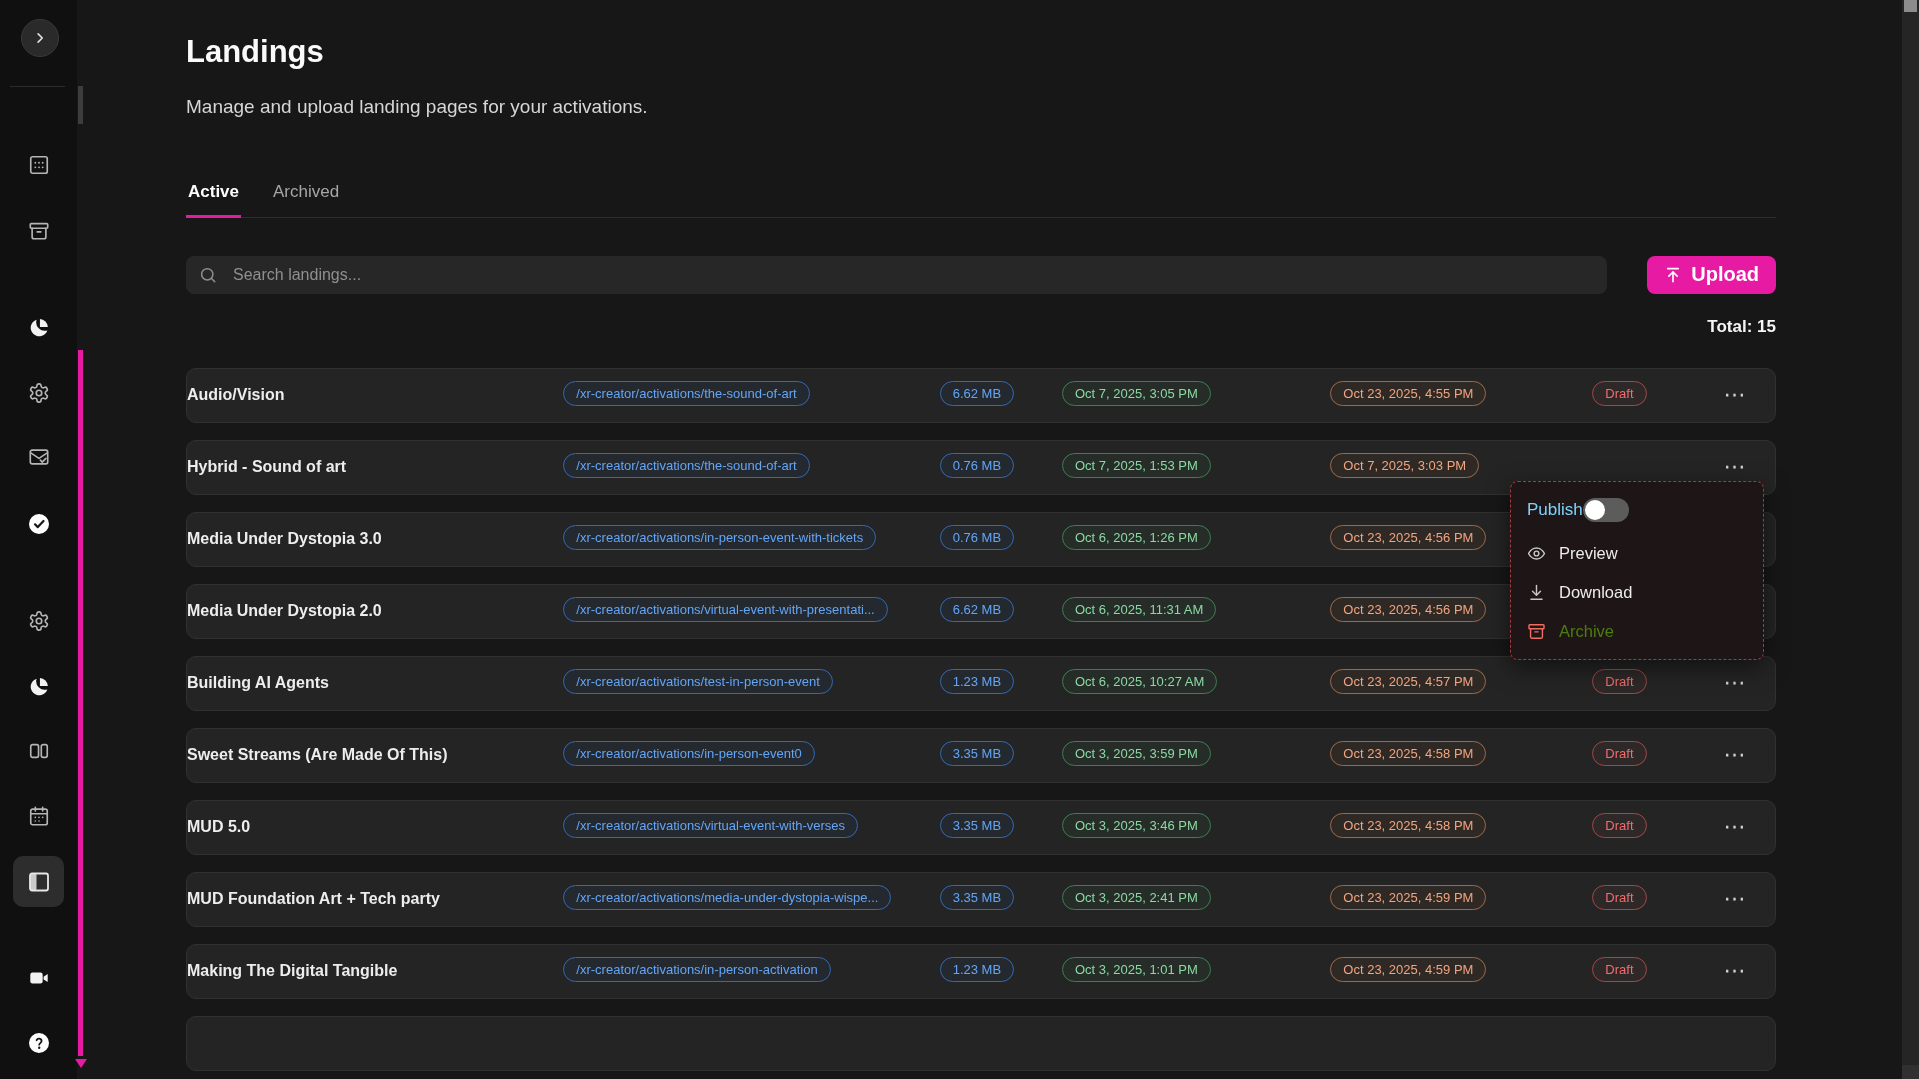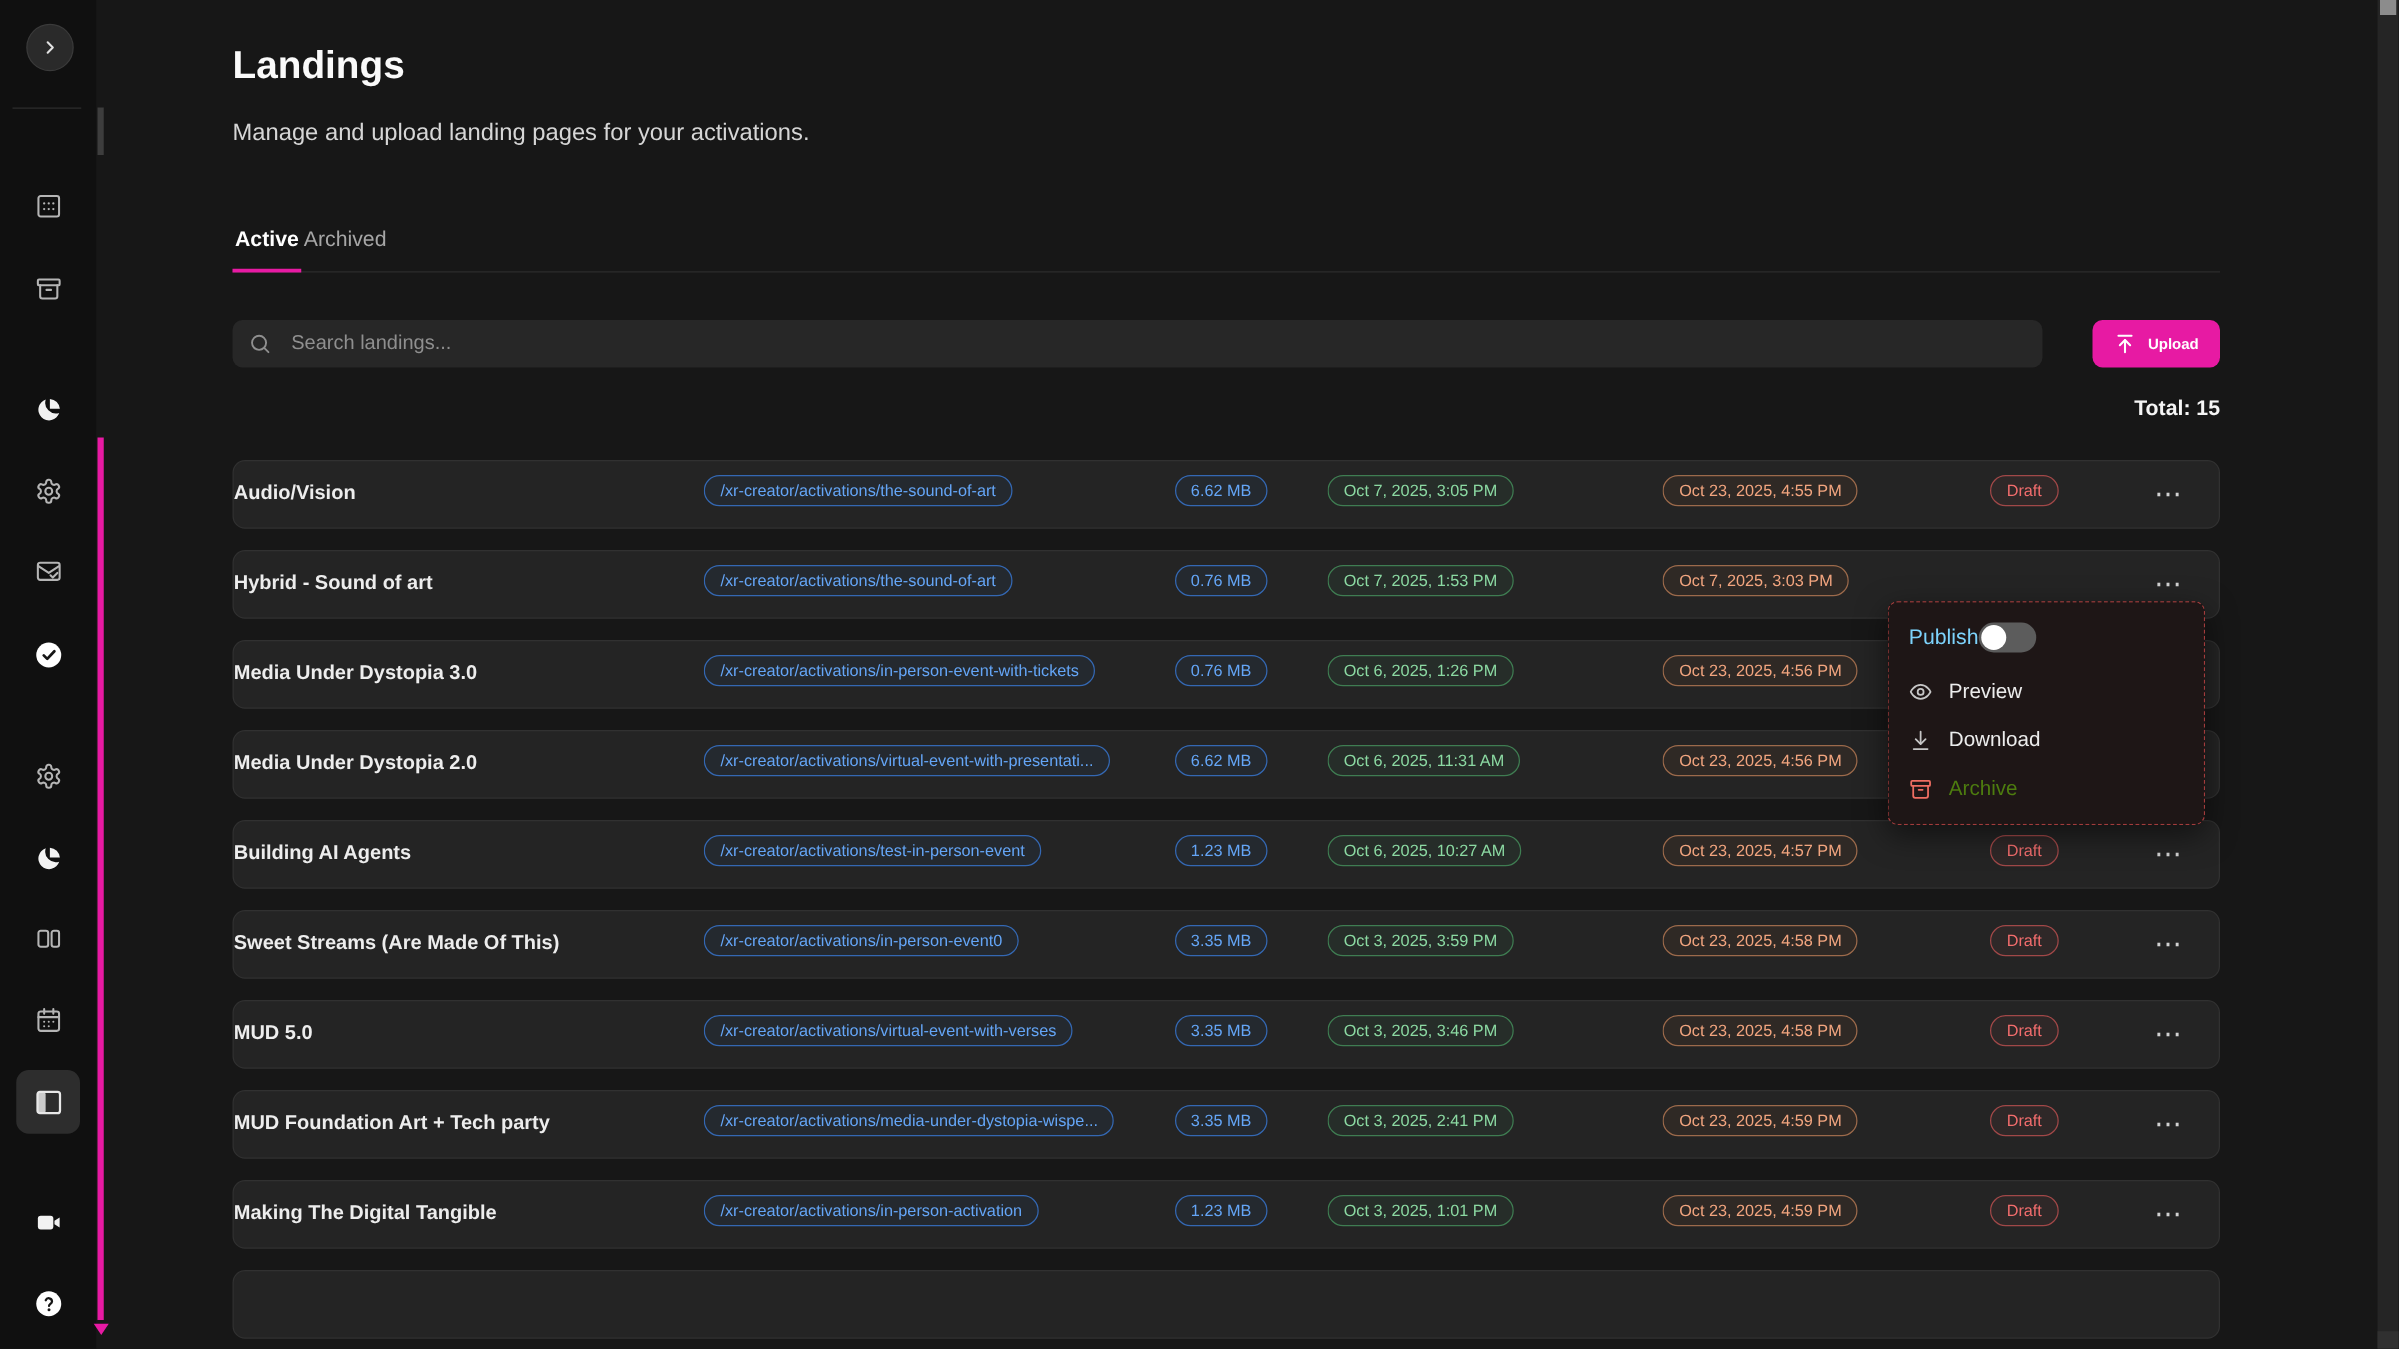--- a/index.html
+++ b/index.html
@@ -23,32 +23,32 @@
   .ss-pink { position:absolute; left:0; top:350px; width:5px; height:706px; background:#e71aa3; }
   .ss-arrow { position:absolute; left:-3px; top:1059px; width:0; height:0;
               border-left:6px solid transparent; border-right:6px solid transparent;
               border-top:9px solid #e71aa3; }
 
   
   .main { position:absolute; left:84px; top:0; right:17px; bottom:0; padding:34px 126px 0 102px; color:#e8e8e8; }
   .page-title { font-size:31px; font-weight:700; color:#fafafa; line-height:1.15; }
   .page-subtitle { margin-top:26px; font-size:19px; color:#d6d6d6; }
 
-  .tabs { margin-top:64px; display:flex; border-bottom:1px solid #2d2d2d; }
+  .tabs { margin-top:64px; display:flex; gap:30px; border-bottom:1px solid #2d2d2d; }
   .tab { padding:0 2px 13px; font-size:17px; color:#a6a6a6; cursor:pointer; }
   .tab.active { color:#ffffff; font-weight:700; border-bottom:3px solid #e71aa3; margin-bottom:-1px; }
 
   .toolbar { margin-top:38px; display:flex; gap:40px; align-items:center; }
   .search-box { flex:1; height:38px; background:#272727; border-radius:8px; display:flex;
                 align-items:center; gap:16px; padding:0 13px; color:#8f8f8f; }
   .search-box input { flex:1; background:transparent; border:none; outline:none; color:#d0d0d0;
                       font-size:16px; font-family:inherit; }
   .search-box input::placeholder { color:#8f8f8f; }
   .upload-btn { height:38px; padding:0 17px; background:#e71aa3; border:none; border-radius:8px;
-                color:#fff; font-size:12px; font-weight:700; display:flex; align-items:center;
+                color:#fff; font-size:20px; font-weight:700; display:flex; align-items:center;
                 gap:9px; cursor:pointer; font-family:inherit; }
 
   .total-row { margin-top:23px; text-align:right; font-size:17px; font-weight:700; color:#f5f5f5; }
 
   .grid-cols { display:grid; grid-template-columns:23.7% 23.7% 7.7% 16.9% 16.5% 7.5% 1fr; align-items:center; }
   .thead { margin-top:40px; padding-left:14px; font-size:17px; font-weight:700; color:#f2f2f2; }
   .tbody { margin-top:31px; }
   .trow { height:55px; margin-bottom:17px; background:#242424; border:1px solid #313131;
           border-radius:10px; padding-left:0; }
   .cell-name { font-size:16px; font-weight:600; color:#ededed; padding-right:8px;

